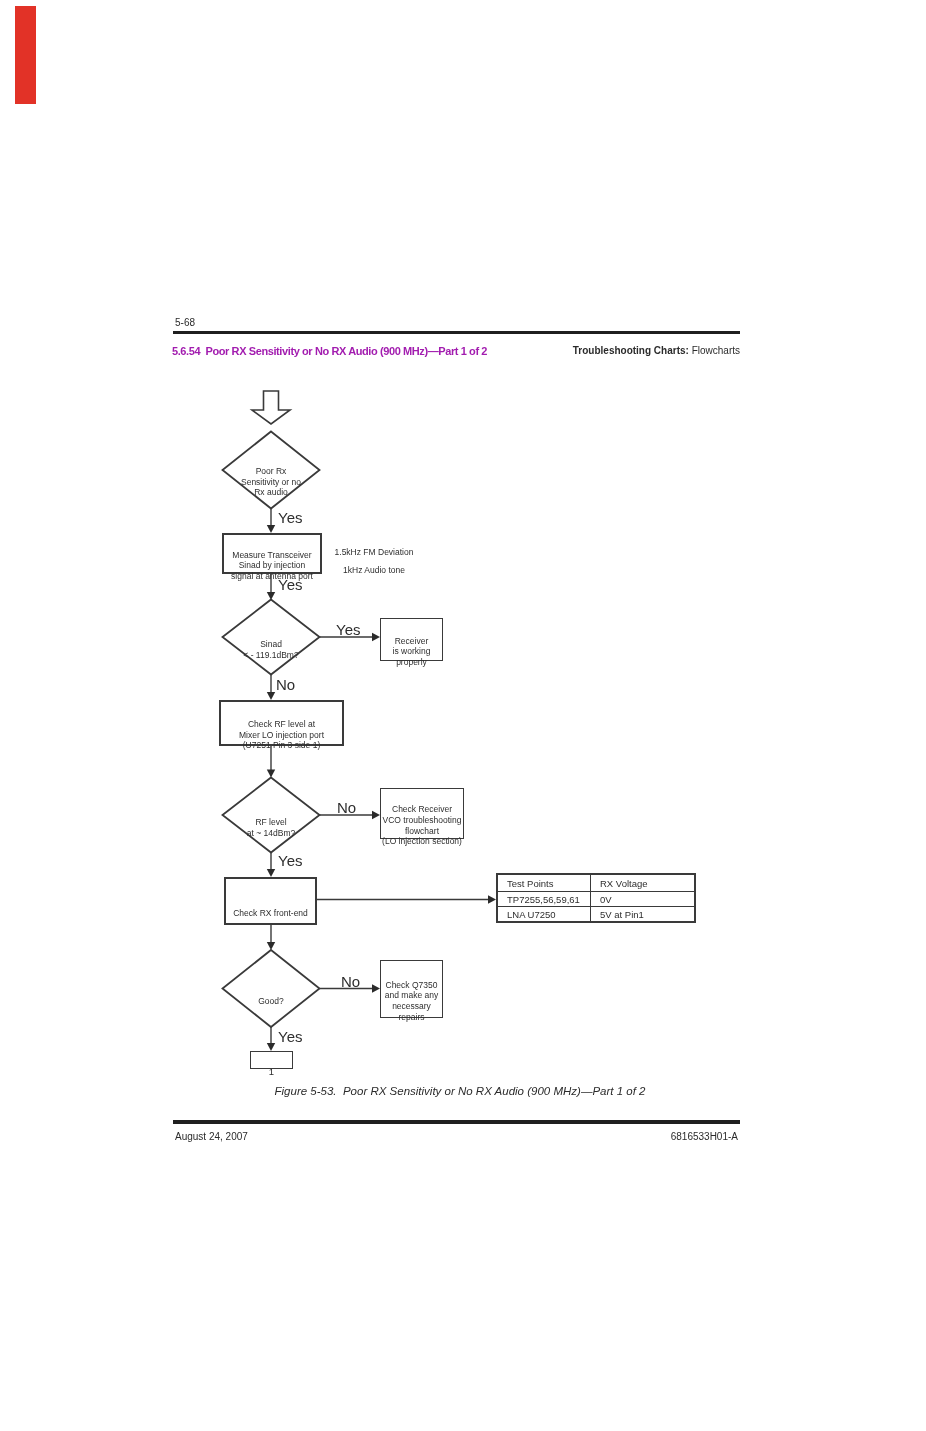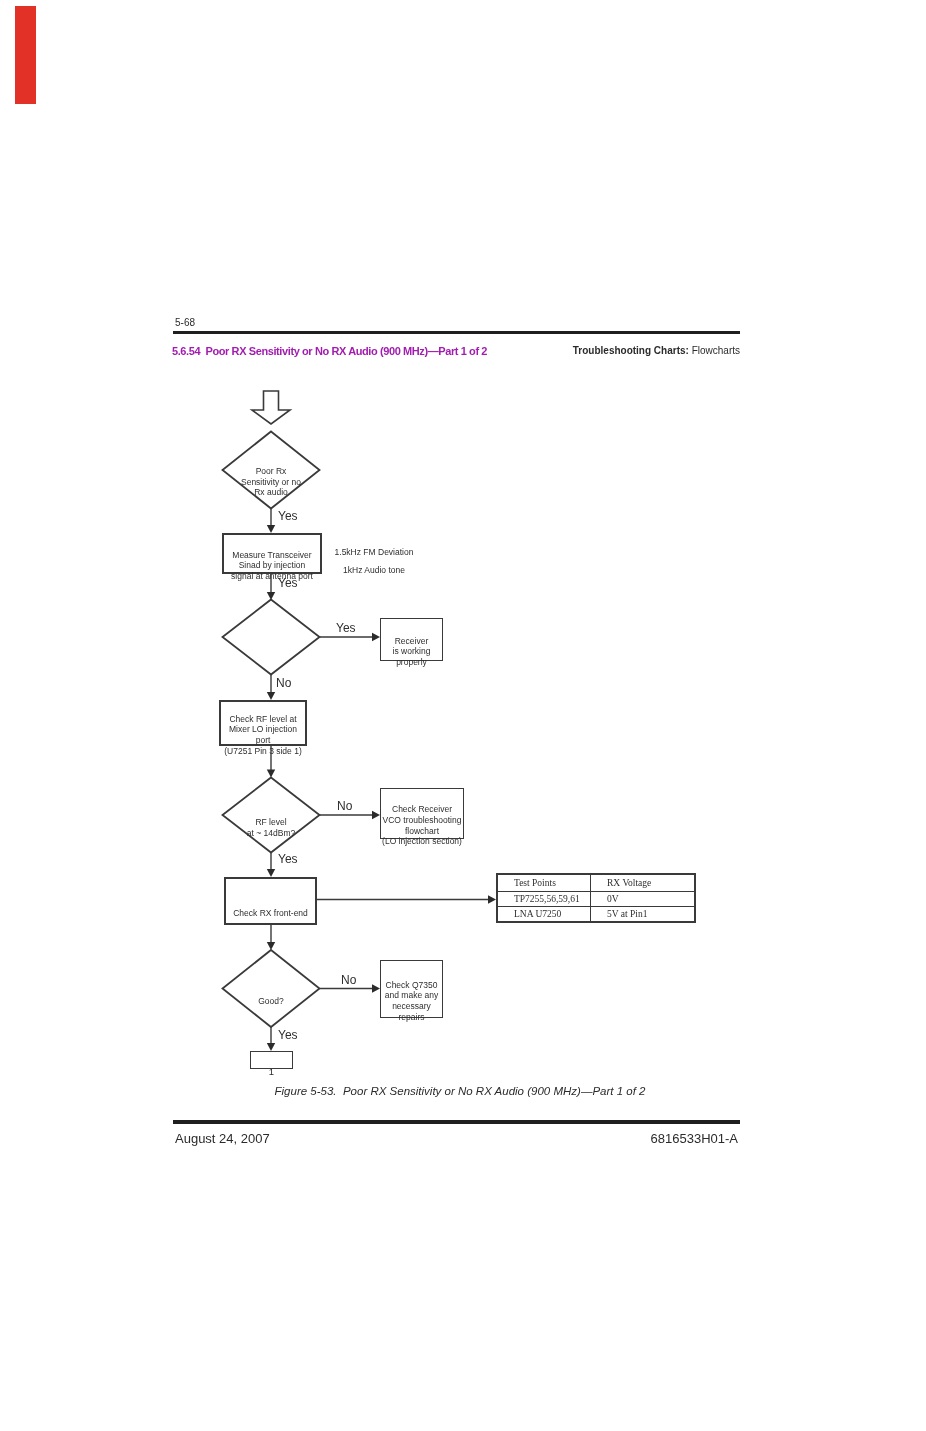--- a/index.html
+++ b/index.html
@@ -10,35 +10,35 @@
   .hdr-text{top:317px;font-size:10px;color:#2b2b2b;white-space:pre;}
   .hdr-left{left:175px;}
   .hdr-right{right:186px;margin-top:28px;}
   .rule{left:173px;width:567px;background:#1f1f1f;}
   .rule-top{top:331px;height:3px;}
   .rule-bottom{top:1120px;height:4px;}
   .heading{left:172px;top:345px;font-size:11px;font-weight:bold;letter-spacing:-0.4px;
            color:#a21caf;white-space:pre;}
   .caption{left:173px;top:1085px;width:574px;text-align:center;font-style:italic;
            font-size:11.5px;color:#2b2b2b;white-space:pre;}
-  .ftr-text{top:1131px;font-size:13px;color:#2b2b2b;white-space:pre;}
+  .ftr-text{top:1131px;font-size:10px;color:#2b2b2b;white-space:pre;}
   .fc-svg{left:0;top:0;}
   .box{position:absolute;box-sizing:border-box;background:#fff;border:1.5px solid #3a3a3a;
        display:flex;align-items:center;justify-content:center;text-align:center;}
   .box.thick{border-width:2px;}
   .node-text{white-space:pre-line;font-size:8.5px;line-height:1.25;color:#2e2e2e;margin-top:24px;}
   .dia-text{position:absolute;display:flex;align-items:center;justify-content:center;
             text-align:center;left:211px;width:120px;height:78px;}
   .note{position:absolute;left:326px;top:541px;width:96px;text-align:center;}
-  .edge-label{position:absolute;font-size:12px;color:#2e2e2e;}
+  .edge-label{position:absolute;font-size:15px;color:#2e2e2e;}
   .tbl{position:absolute;left:496px;top:873px;width:200px;height:50px;box-sizing:border-box;
        border:2px solid #3a3a3a;background:#fff;display:grid;
        grid-template-columns:92px 1fr;grid-template-rows:16px 15px 15px;}
-  .tbl .cell{display:flex;align-items:center;padding-left:16px;font-size:9.5px;color:#2e2e2e;
-             box-sizing:border-box;overflow:hidden;font-family:Liberation Serif, serif;}
+  .tbl .cell{display:flex;align-items:center;padding-left:9px;font-size:9.5px;color:#2e2e2e;
+             box-sizing:border-box;overflow:hidden;}
   .tbl .c2{border-left:1.5px solid #3a3a3a;text-align:right;}
   .tbl .r2,.tbl .r3{border-top:1.5px solid #3a3a3a;}
   .conn-text{font-size:9.5px;}
 </style>
 </head>
 <body>
 
 <div class="page">
 
   <div class="abs edge-mark"></div>
@@ -81,20 +81,24 @@
     <polygon points="496,899.5 488,895.3 488,903.7" fill="#2b2b2b"></polygon>
     <line x1="319.5" y1="988.5" x2="372" y2="988.5" stroke="#3a3a3a" stroke-width="1.4"></line>
     <polygon points="380,988.5 372,984.3 372,992.7" fill="#2b2b2b"></polygon>
   </svg>
 
   <div class="dia-text" style="top:431px">
     <span class="node-text">Poor Rx
 Sensitivity or no
 Rx audio</span>
     </div>
+  <div class="dia-text" style="top:599px">
+    <span class="node-text">Sinad
+&lt; - 119.1dBm?</span>
+    </div>
   <div class="dia-text" style="top:777px">
     <span class="node-text">RF level
 at ~ 14dBm?</span>
     </div>
   <div class="dia-text" style="top:950px">
     <span class="node-text">Good?</span>
     </div>
 
   <div class="box thick" style="left:222px;top:533px;width:100px;height:41px">
     <span class="node-text">Measure Transceiver
@@ -102,21 +106,21 @@
 signal at antenna port</span>
     </div>
   <div class="note">
     <span class="node-text">1.5kHz FM Deviation
 1kHz Audio tone</span></div>
   <div class="box" style="left:380px;top:618px;width:63px;height:43px">
     <span class="node-text">Receiver
 is working
 properly</span>
     </div>
-  <div class="box thick" style="left:219px;top:700px;width:88px;height:46px">
+  <div class="box thick" style="left:219px;top:700px;width:125px;height:46px">
     <span class="node-text">Check RF level at
 Mixer LO injection port
 (U7251 Pin 3 side 1)</span>
     </div>
   <div class="box" style="left:380px;top:788px;width:84px;height:51px">
     <span class="node-text">Check Receiver
 VCO troubleshooting
 flowchart
 (LO injection section)</span>
     </div>

